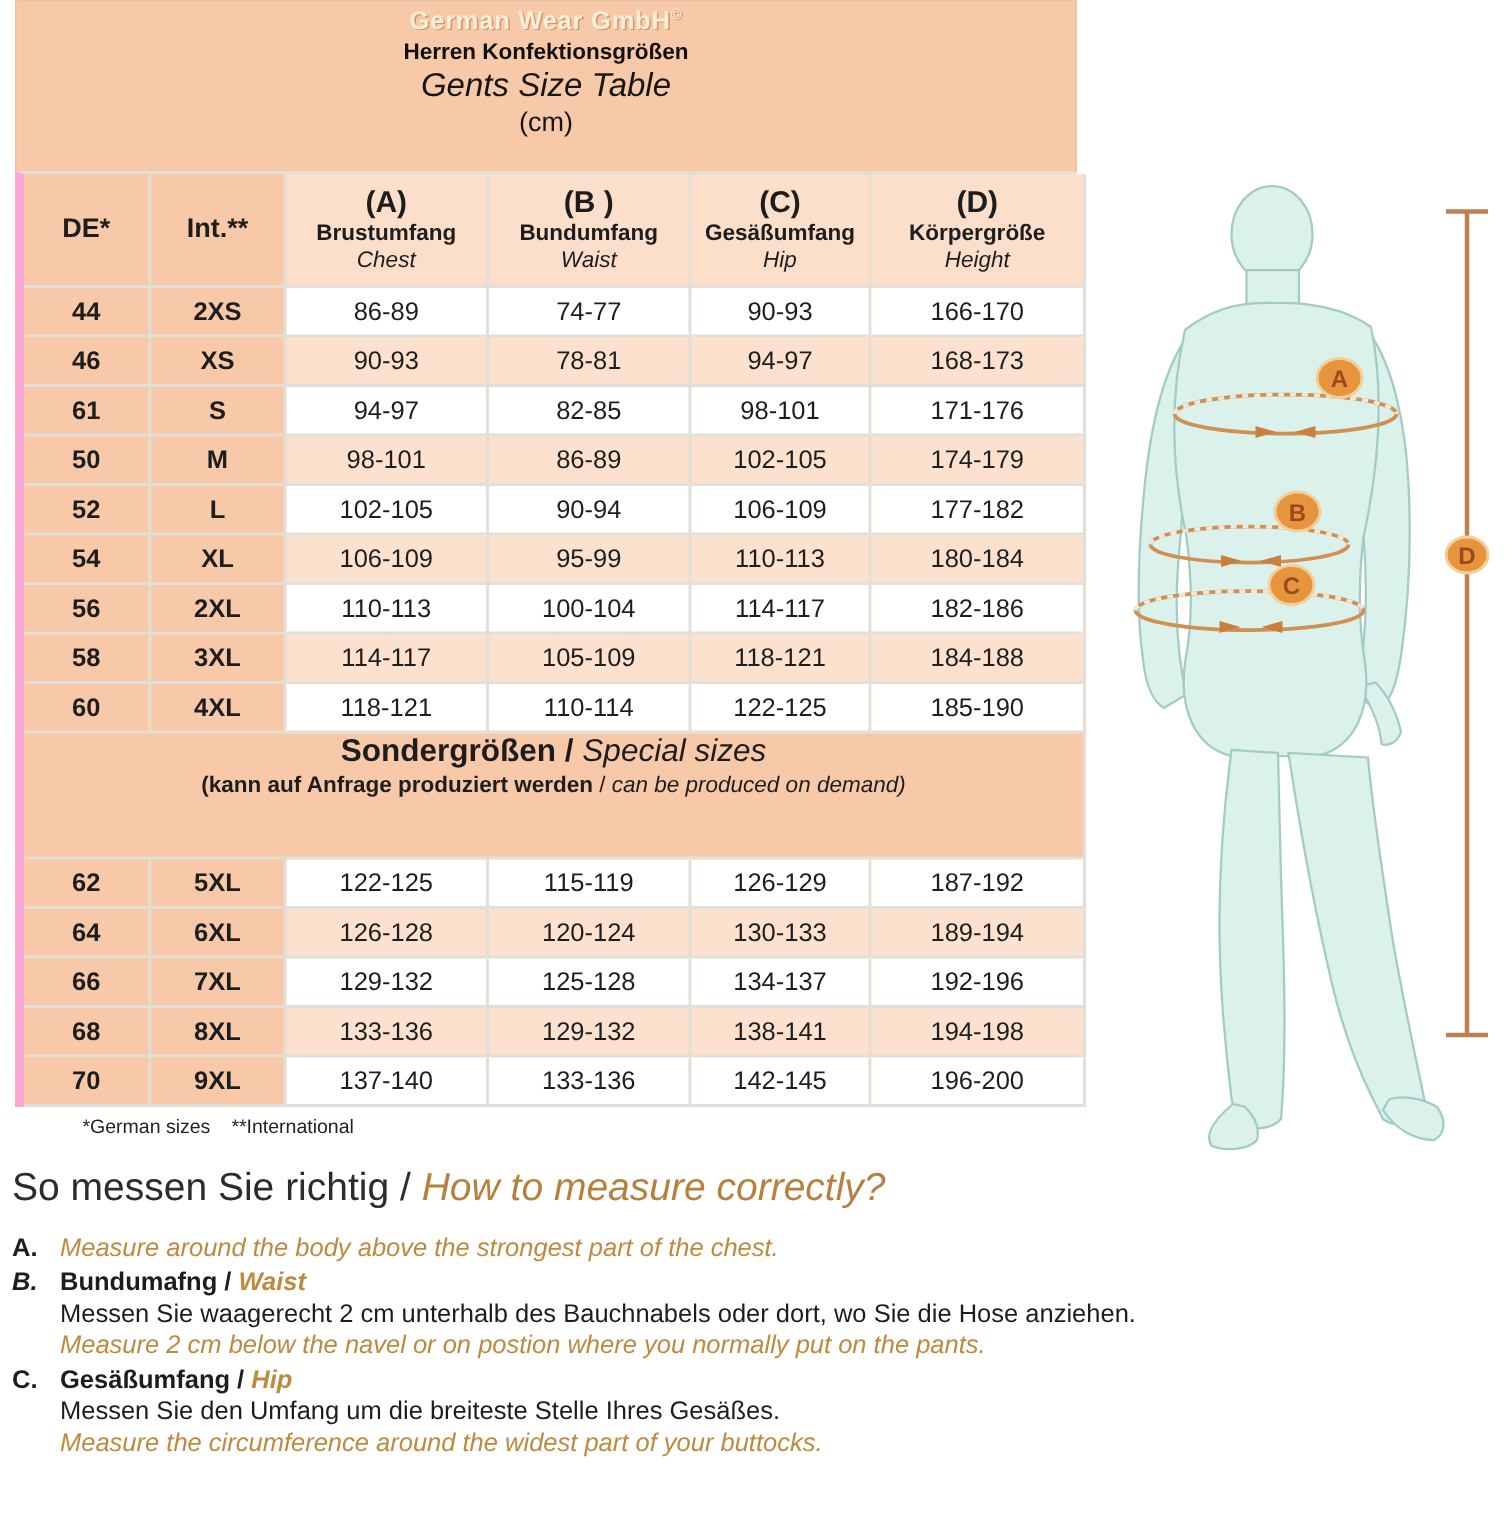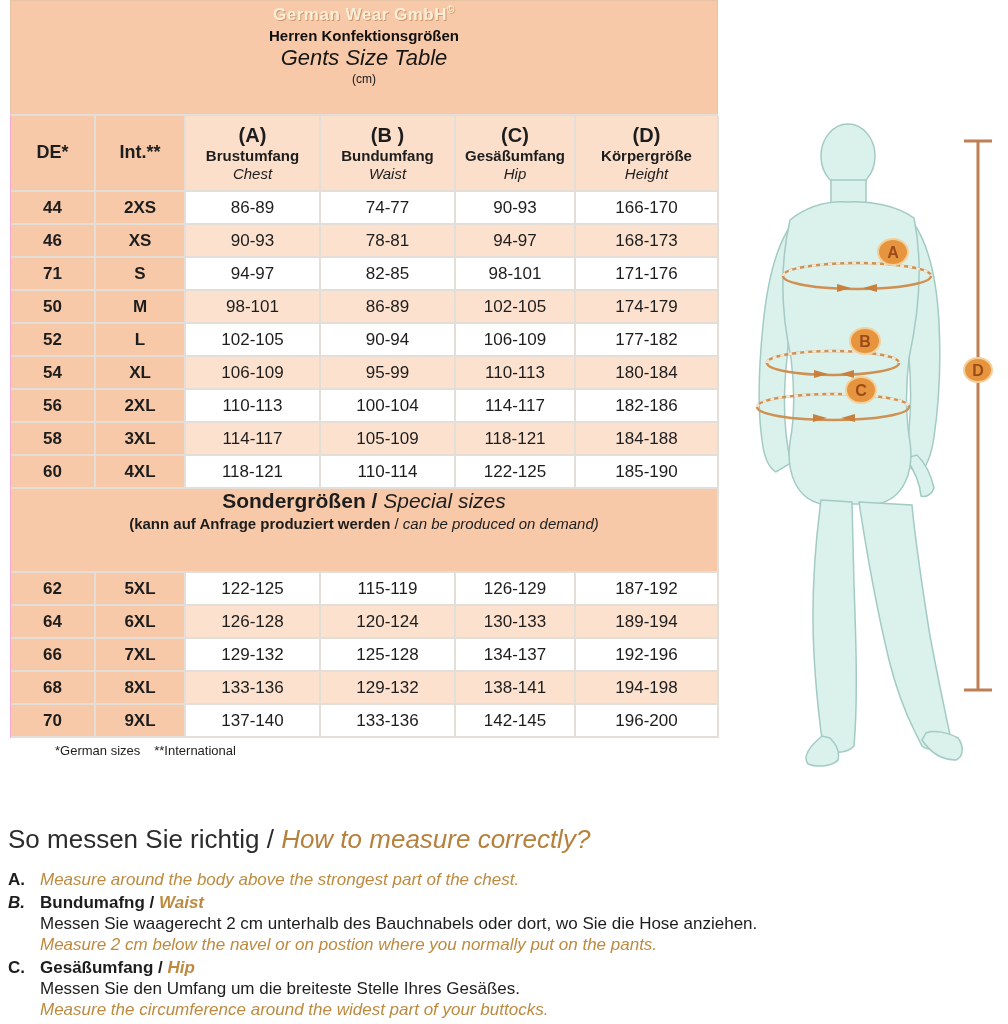--- a/index.html
+++ b/index.html
@@ -8,24 +8,24 @@
 
   
   .table-wrap{position:absolute;left:10px;top:0;width:708px;}
   .title-block{background:#f8c9a8;text-align:center;height:114px;box-sizing:border-box;padding-top:3px;
                border:1px solid #e6c3a4;border-bottom:none;}
   .brand{font-size:17px;font-weight:bold;color:#f9efd9;letter-spacing:.5px;
          text-shadow:1px 1px 0 rgba(170,110,60,.55);}
   .brand sup{font-size:10px;}
   .main-title{font-size:15px;font-weight:bold;color:#101010;margin-top:2px;}
   .sub-title{font-size:22px;font-style:italic;color:#161616;margin-top:1px;}
-  .unit{font-size:12px;color:#161616;margin-top:1px;}
+  .unit{font-size:18px;color:#161616;margin-top:1px;}
 
   .grid{display:grid;grid-template-columns:85px 90px 135px 135px 120px 143px;
-        border-left:1px solid #f9a8d4;border-top:2px solid #e3dfd8;box-sizing:border-box;background:#bef264;}
+        border-left:6px solid #f9a8d4;border-top:2px solid #e3dfd8;box-sizing:border-box;background:#bef264;}
   .row{display:contents;}
   .cell,.h-cell,.banner{box-sizing:border-box;border-right:2px solid #e3dfd8;border-bottom:2px solid #e3dfd8;}
   .h-cell{height:76px;display:flex;flex-direction:column;align-items:center;justify-content:center;
           background:#fbdfcb;line-height:1.22;}
   .h-cell.key{background:#f8c9a8;font-size:18px;font-weight:bold;}
   .h-key{font-size:20px;font-weight:bold;}
   .h-de{font-size:15px;font-weight:bold;}
   .h-en{font-size:15px;font-style:italic;}
   .cell{height:33px;display:flex;align-items:center;justify-content:center;font-size:17px;background:#ffffff;}
   .cell.key{background:#f8c9a8;font-weight:bold;}
@@ -36,21 +36,21 @@
   .banner-title .bd{font-weight:bold;}
   .banner-title .it{font-style:italic;}
   .banner-note{font-size:15px;margin-top:2px;}
   .banner-note .bd{font-weight:bold;}
   .banner-note .it{font-style:italic;}
   .sep{white-space:pre;}
   .footnote{margin:5px 0 0 45px;font-size:13px;color:#222;}
   .footnote span{margin-right:14px;}
 
   
-  .howto{position:absolute;left:8px;top:824px;width:980px;}
+  .howto{position:absolute;left:8px;top:776px;width:980px;}
   .howto-heading{font-size:26px;color:#2c2c2c;}
   .howto-heading .en{font-style:italic;color:#b5813c;}
   .howto-list{margin-top:14px;}
   .hw-item{display:grid;grid-template-columns:32px 1fr;margin-bottom:2px;}
   .hw-letter{font-weight:bold;font-size:17px;line-height:21px;}
   .hw-letter.italic{font-style:italic;}
   .hw-body{font-size:17px;line-height:21px;}
   .hw-term .de{font-weight:bold;}
   .hw-term .sep{font-weight:bold;}
   .hw-term .en{font-weight:bold;font-style:italic;color:#bd8a3f;}
@@ -110,21 +110,21 @@
       </div>
       <div class="row alt">
         <div class="cell key">46</div>
         <div class="cell key">XS</div>
         <div class="cell data">90-93</div>
         <div class="cell data">78-81</div>
         <div class="cell data">94-97</div>
         <div class="cell data">168-173</div>
       </div>
       <div class="row">
-        <div class="cell key">71</div>
+        <div class="cell key">61</div>
         <div class="cell key">S</div>
         <div class="cell data">94-97</div>
         <div class="cell data">82-85</div>
         <div class="cell data">98-101</div>
         <div class="cell data">171-176</div>
       </div>
       <div class="row alt">
         <div class="cell key">50</div>
         <div class="cell key">M</div>
         <div class="cell data">98-101</div>

